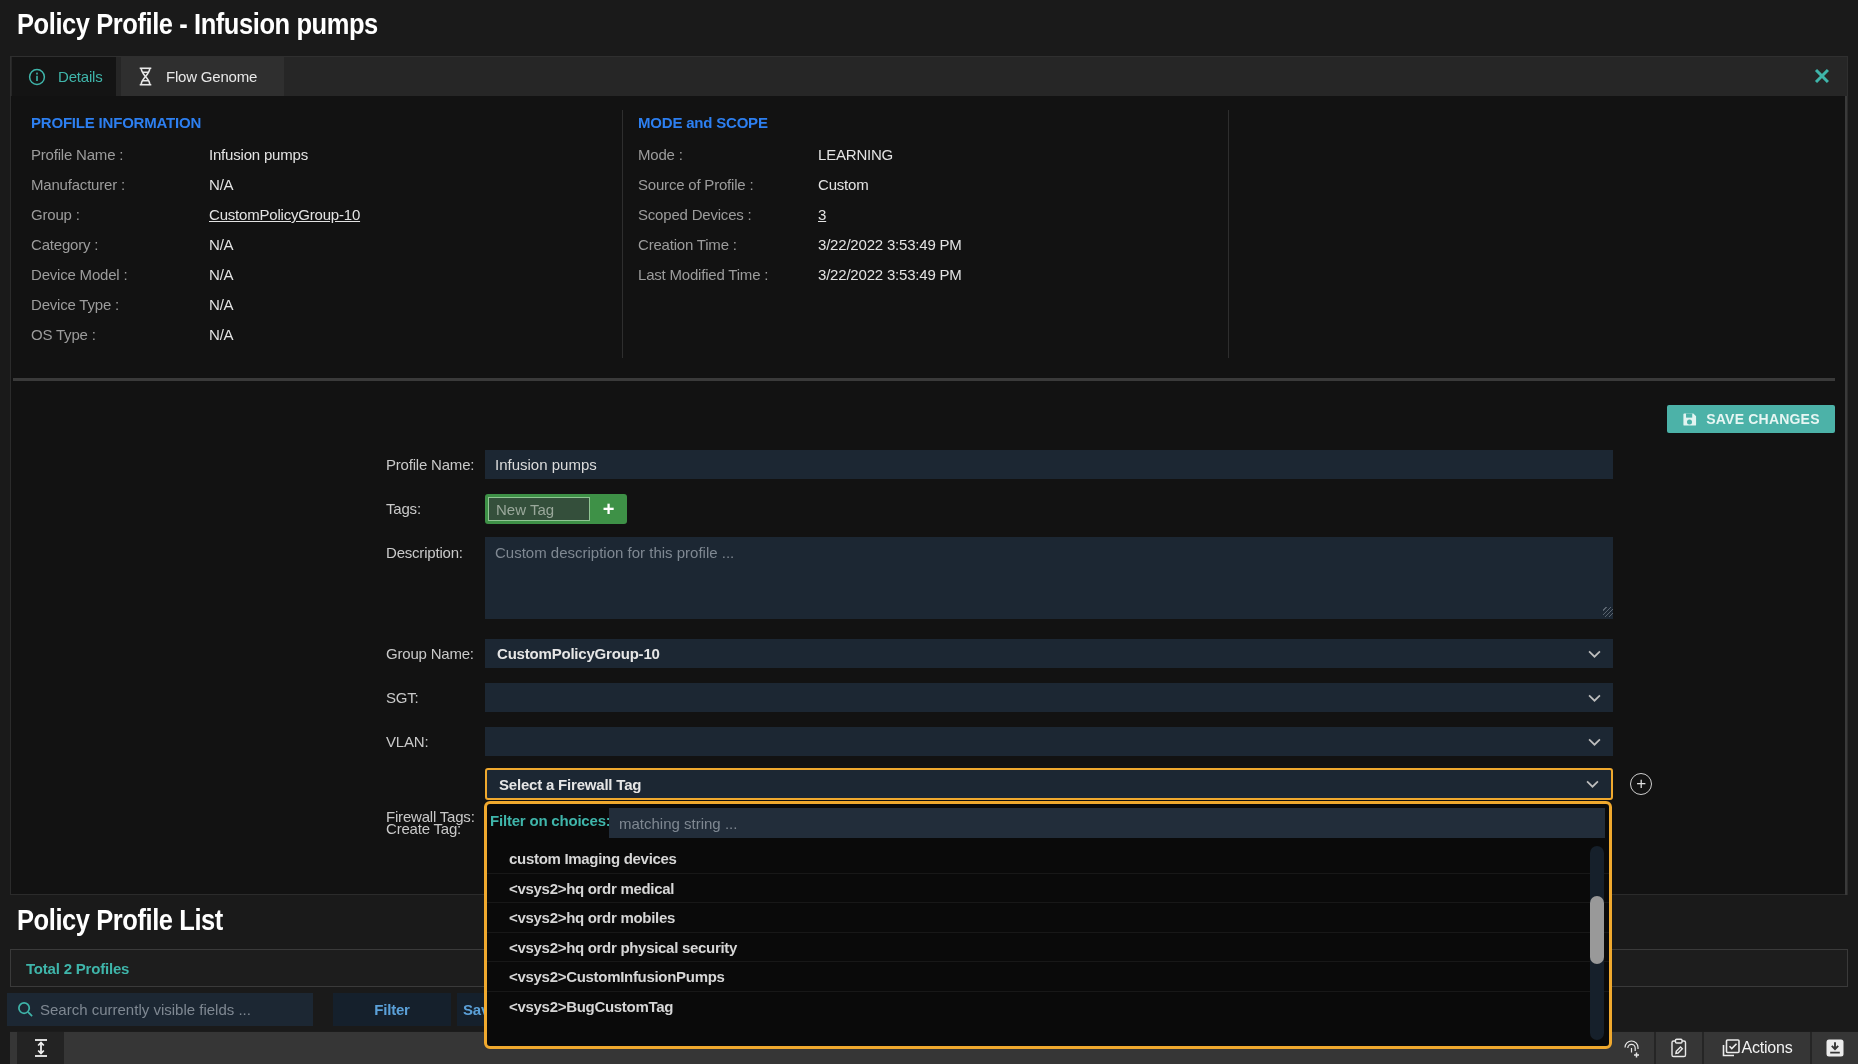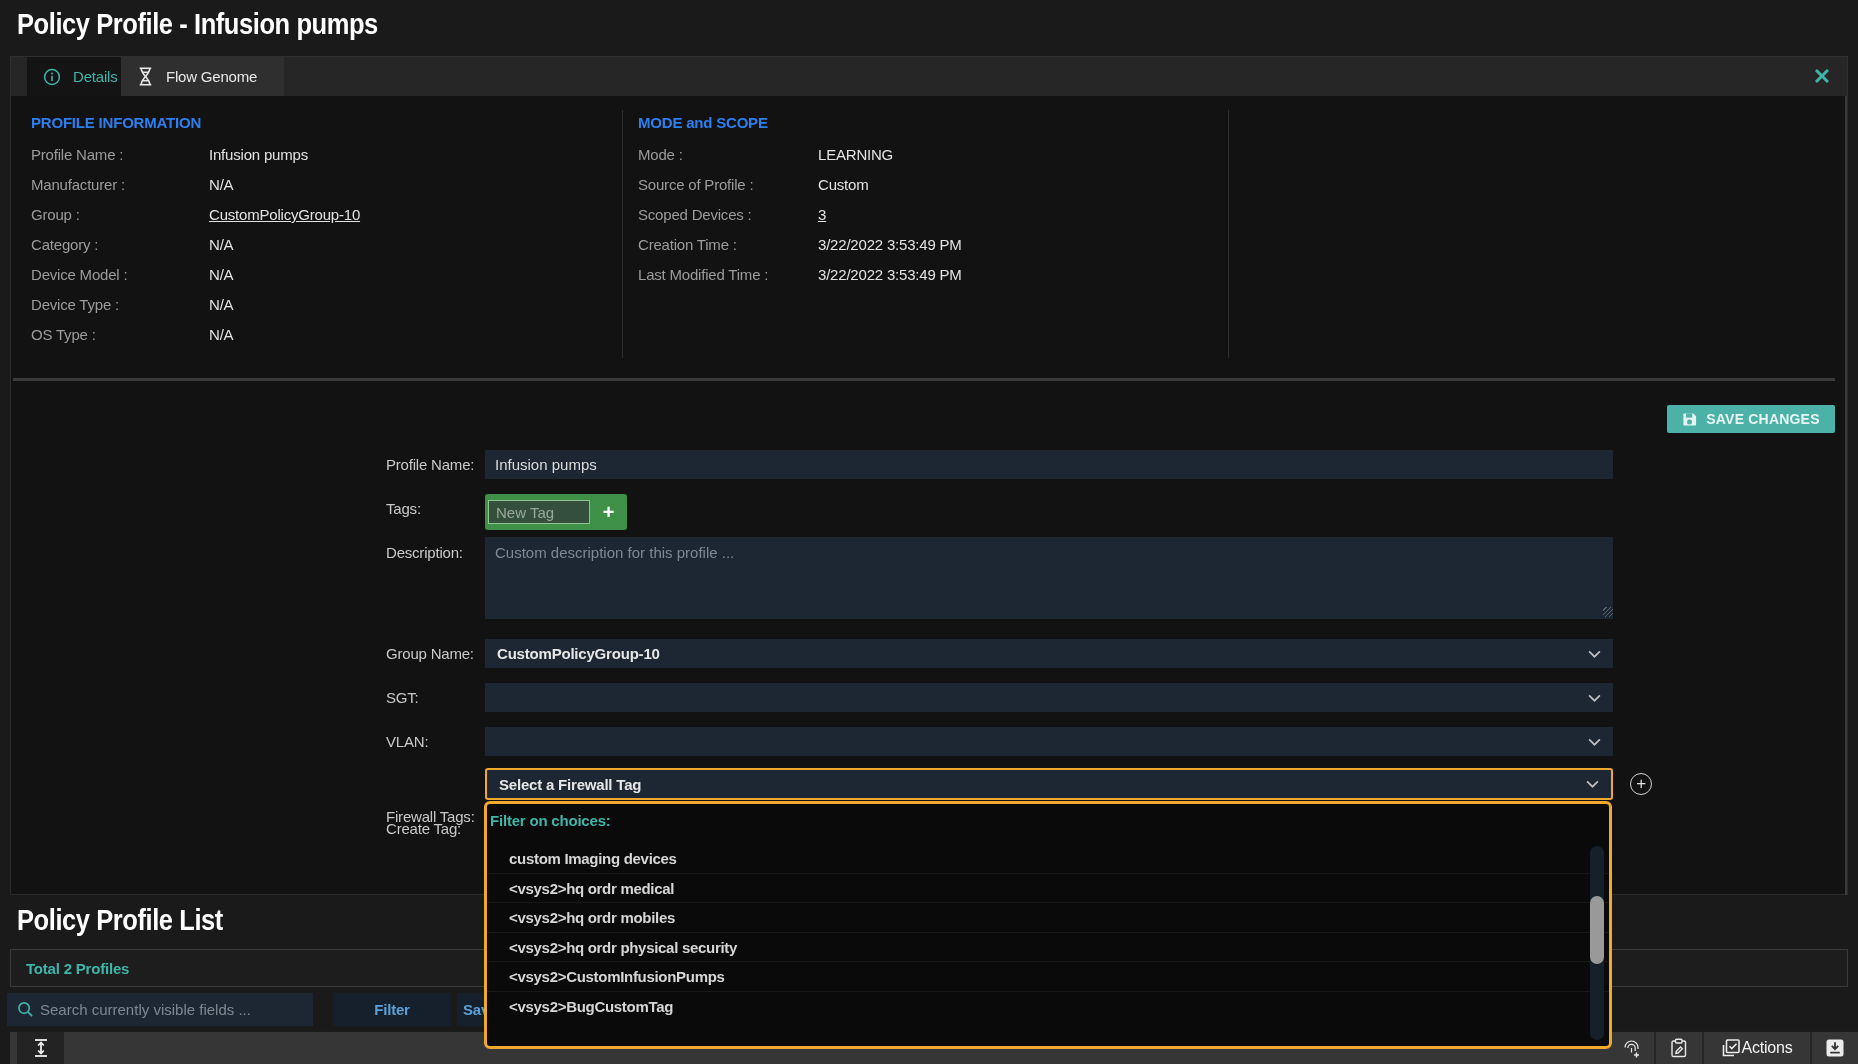--- a/index.html
+++ b/index.html
@@ -92,21 +92,21 @@
   .tb-div { width:2px; height:100%; background:#252525; }
   .right-group { position:absolute; right:0; top:0; height:100%; display:flex; align-items:stretch; }
   .actions-text { color:#f2f2f2; font-size:16px; }
 </style>
 </head>
 <body>
 
 <div class="abs big-title" style="left:17px; top:7px;">Policy Profile - Infusion pumps</div>
 
 <div class="abs tabbar" style="left:10px; top:56px; width:1838px; height:40px;">
-  <div class="tab tab-active" style="left:16px; width:104px;gap:12px;">
+  <div class="tab tab-active" style="left:1px; width:104px;gap:12px;">
     <span style="display:flex;">
       <svg width="18" height="18" viewBox="0 0 18 18">
           <circle cx="9" cy="9" r="7.4" fill="none" stroke="#3fb5aa" stroke-width="1.5"></circle>
           <rect x="8.2" y="7.8" width="1.6" height="5.2" fill="#3fb5aa"></rect>
           <rect x="8.2" y="4.6" width="1.6" height="1.9" fill="#3fb5aa"></rect>
         </svg>
     </span>
     <span>Details</span>
   </div>
   <div class="tab tab-inactive" style="left:110px; width:163px;">
@@ -169,21 +169,21 @@
           <circle cx="8" cy="10.6" r="2.7" fill="#4cb2a8"></circle>
         </svg>
     </span>
     <span>SAVE CHANGES</span>
   </div>
 
   <div class="flabel" style="left:375px; top:360px;">Profile Name:</div>
   <input class="abs tinput" style="left: 474px; top: 354px; width: 1128px; height: 29px;" value="Infusion pumps">
 
   <div class="flabel" style="left:375px; top:404px;">Tags:</div>
-  <div class="abs tagbox" style="left:474px; top:398px; width:142px; height:36px;">
+  <div class="abs tagbox" style="left:474px; top:398px; width:142px; height:30px;">
     <input placeholder="New Tag" style="">
     <span class="tag-plus">+</span>
   </div>
 
   <div class="flabel" style="left:375px; top:448px;">Description:</div>
   <textarea class="abs tinput" style="left: 474px; top: 441px; width: 1128px; height: 82px;" placeholder="Custom description for this profile ..."></textarea>
   <div class="resize-grip" style="left:1592px; top:511px;"></div>
 
   <div class="flabel" style="left:375px; top:549px;">Group Name:</div>
   <div class="abs select" style="left:474px; top:543px; width:1128px; height:29px;">
@@ -224,20 +224,21 @@
         </svg>
       </span>
   </div>
   <div class="abs plus-circle" style="left:1619px; top:677px;">+</div>
 
   <div class="flabel" style="left:375px; top:724px;">Create Tag:</div>
 </div>
 
 <div class="abs dropdown" style="left:484px; top:801px; width:1128px; height:248px;">
   <div class="dd-filter-label">Filter on choices:</div>
+  <input class="abs tinput" style="left: 122px; top: 4px; width: 996px; height: 30px; background: rgb(34, 45, 58);" placeholder="matching string ...">
   <div class="abs" style="left:0; top:40px; right:0;">
     <div class="dd-option">custom Imaging devices</div>
     <div class="dd-option">&lt;vsys2&gt;hq ordr medical</div>
     <div class="dd-option">&lt;vsys2&gt;hq ordr mobiles</div>
     <div class="dd-option">&lt;vsys2&gt;hq ordr physical security</div>
     <div class="dd-option">&lt;vsys2&gt;CustomInfusionPumps</div>
     <div class="dd-option" style="border-bottom:none;">&lt;vsys2&gt;BugCustomTag</div>
   </div>
   <div class="dd-track"></div>
   <div class="dd-thumb" style="top:92px; height:68px;"></div>

